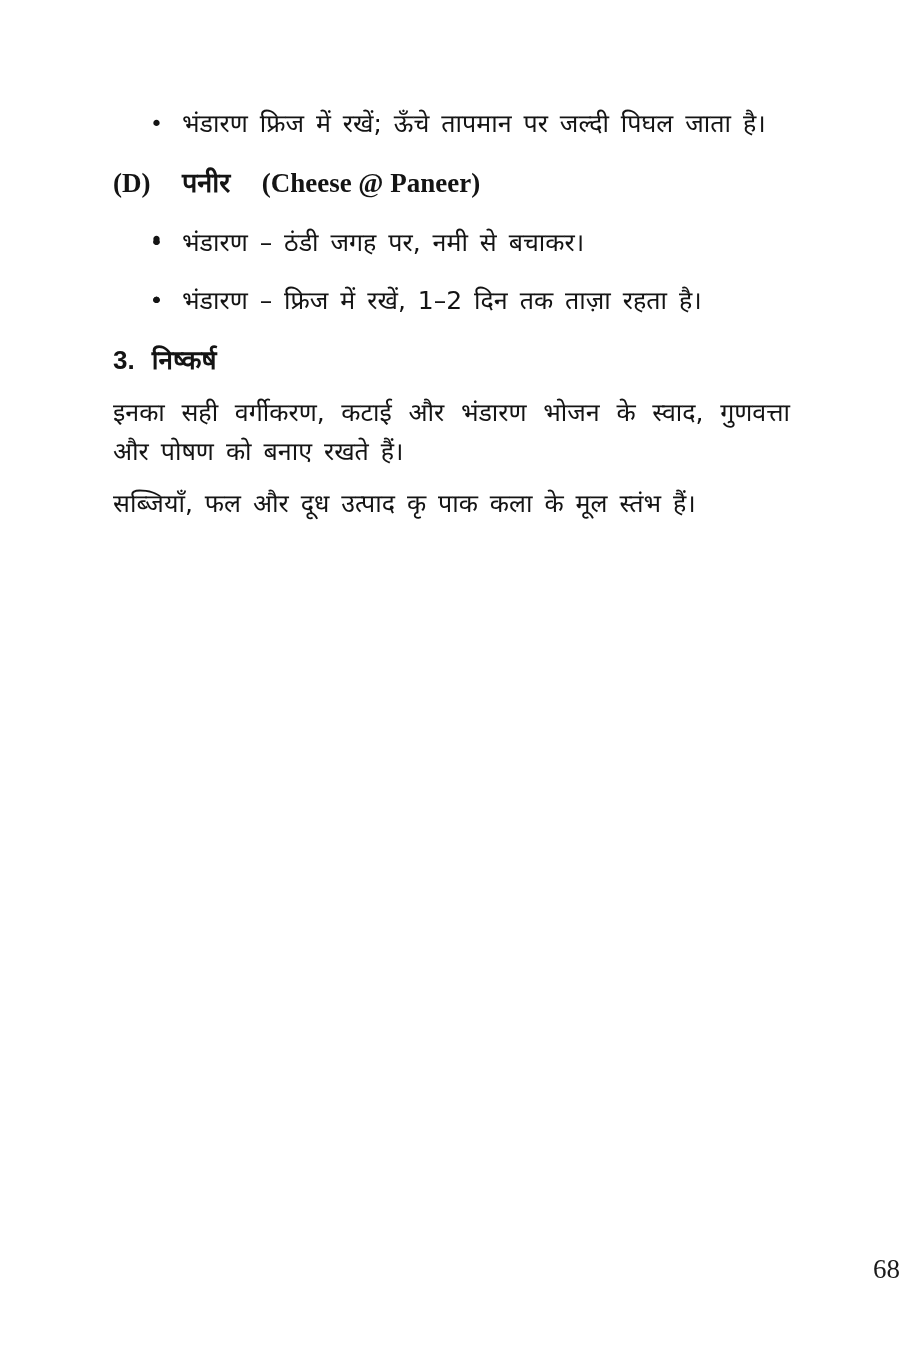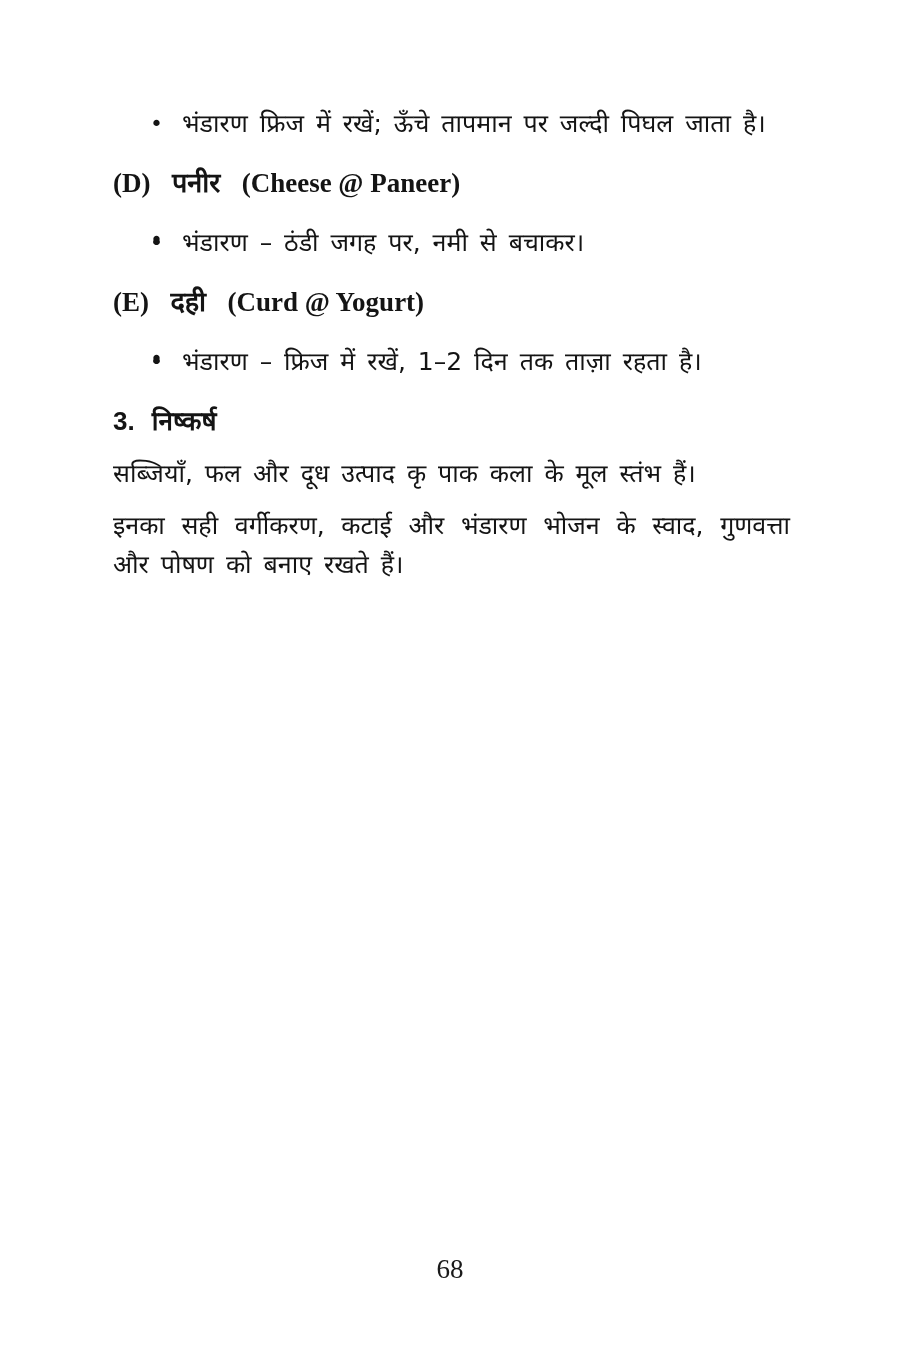--- a/index.html
+++ b/index.html
@@ -50,21 +50,21 @@
     margin-bottom: 16px;
     white-space: nowrap;
   }
   .section-heading .latin {
     font-family: "Liberation Serif", "DejaVu Serif", serif;
     font-weight: bold;
   }
   .section-heading .hindi {
     font-weight: bold;
   }
-  .section-heading span + span { margin-left: 12px; text-align: right; }
+  .section-heading span + span { margin-left: 22px; text-align: right; }
   
   .conclusion-heading {
     font-size: 26px;
     font-weight: bold;
     line-height: 42px;
     margin-top: 14px;
     margin-bottom: 12px;
   }
   .conclusion-heading .num {
     font-family: "Liberation Sans", "DejaVu Sans", sans-serif;
@@ -77,21 +77,21 @@
     word-spacing: 4px;
     text-align: justify;
     margin-bottom: 13px;
     width: 677px;
   }
   .page-number {
     position: absolute;
     top: 1254px;
     left: 0;
     width: 900px;
-    text-align: center;
+    text-align: right;
     font-family: "Liberation Serif", "DejaVu Serif", serif;
     font-size: 27px;
     color: #1a1a1a;
   }
 </style>
 </head>
 <body>
 
 <div class="page">
   <div class="content">
@@ -113,43 +113,38 @@
 
     <div class="bullet-row">
       <span class="dot">•</span>
     </div>
 
     <div class="bullet-row">
       <span class="dot">•</span>
       <span>भंडारण – ठंडी जगह पर, नमी से बचाकर।</span>
     </div>
 
-    <div class="section-heading">
-      <span class="latin">(E)</span>
-      <span class="hindi">दही</span>
-      <span class="latin">(Curd @ Yogurt)</span>
-    </div>
 
     <div class="bullet-row">
       <span class="dot">•</span>
     </div>
 
     <div class="bullet-row">
       <span class="dot">•</span>
     </div>
 
     <div class="bullet-row">
       <span class="dot">•</span>
       <span>भंडारण – फ्रिज में रखें, 1–2 दिन तक ताज़ा रहता है।</span>
     </div>
 
     <div class="conclusion-heading">
       <span class="num">3.</span>
       <span class="hindi">निष्कर्ष</span>
     </div>
 
+    <div class="paragraph">इनका सही वर्गीकरण, कटाई और भंडारण भोजन के स्वाद, गुणवत्ता और पोषण को बनाए रखते हैं।</div>
     <div class="paragraph">सब्जियाँ, फल और दूध उत्पाद कृ पाक कला के मूल स्तंभ हैं।</div>
-    <div class="paragraph">इनका सही वर्गीकरण, कटाई और भंडारण भोजन के स्वाद, गुणवत्ता और पोषण को बनाए रखते हैं।</div>
 
   </div>
 
   <div class="page-number">68</div>
 </div>
 
 </body></html>

